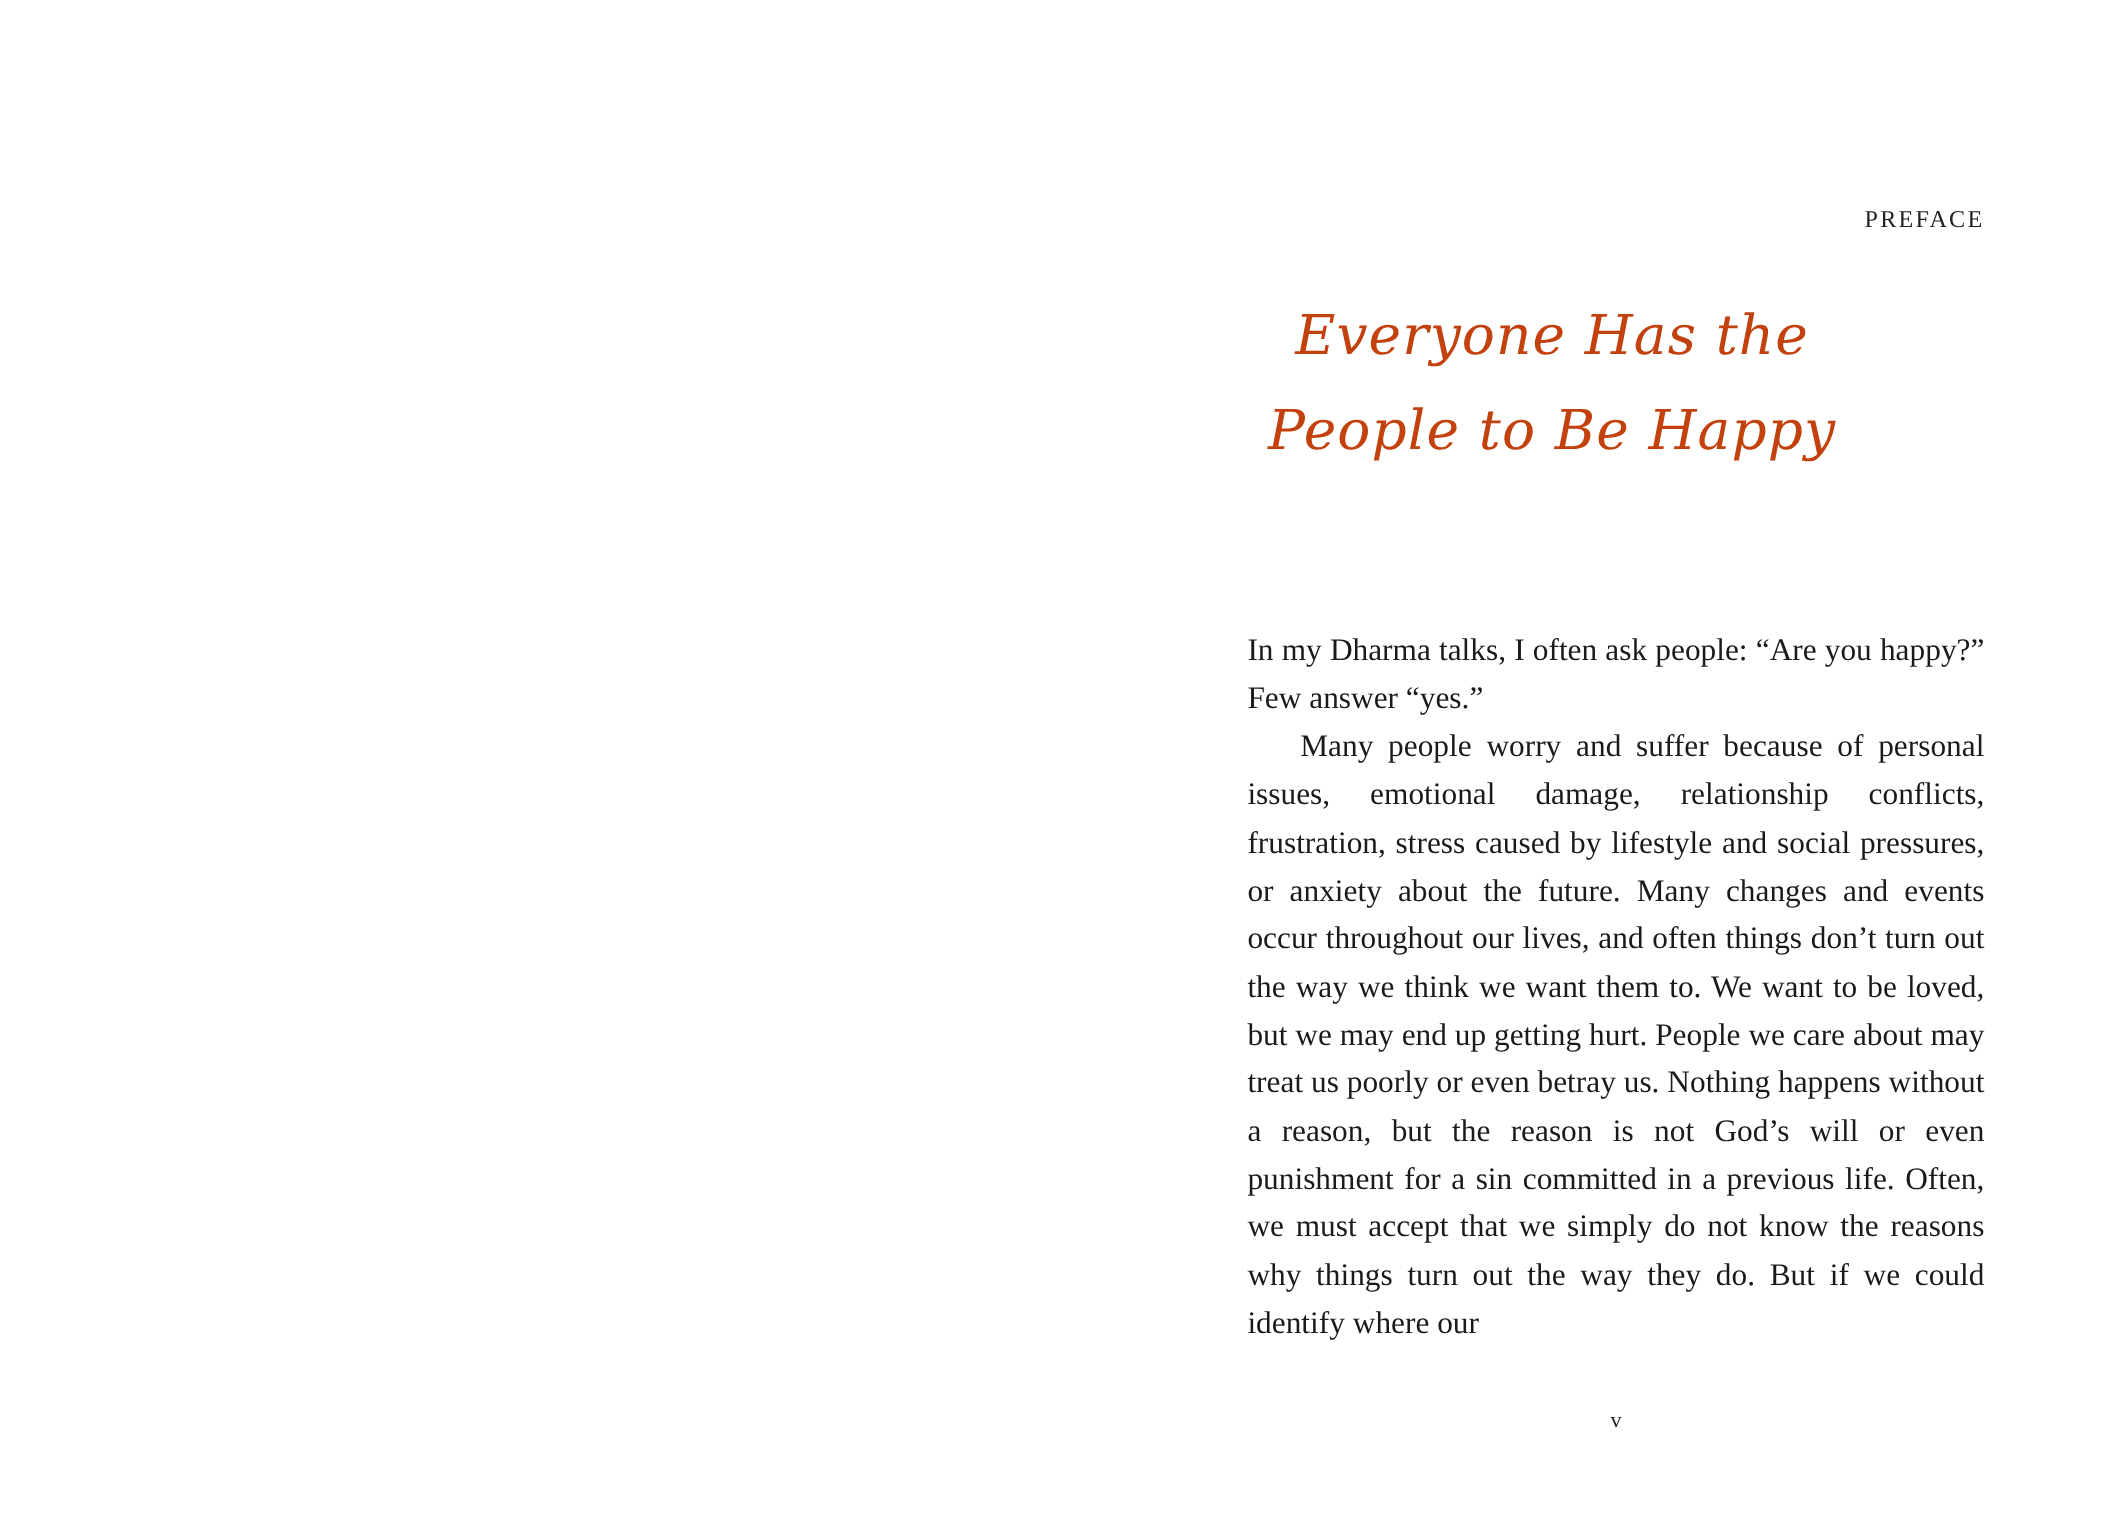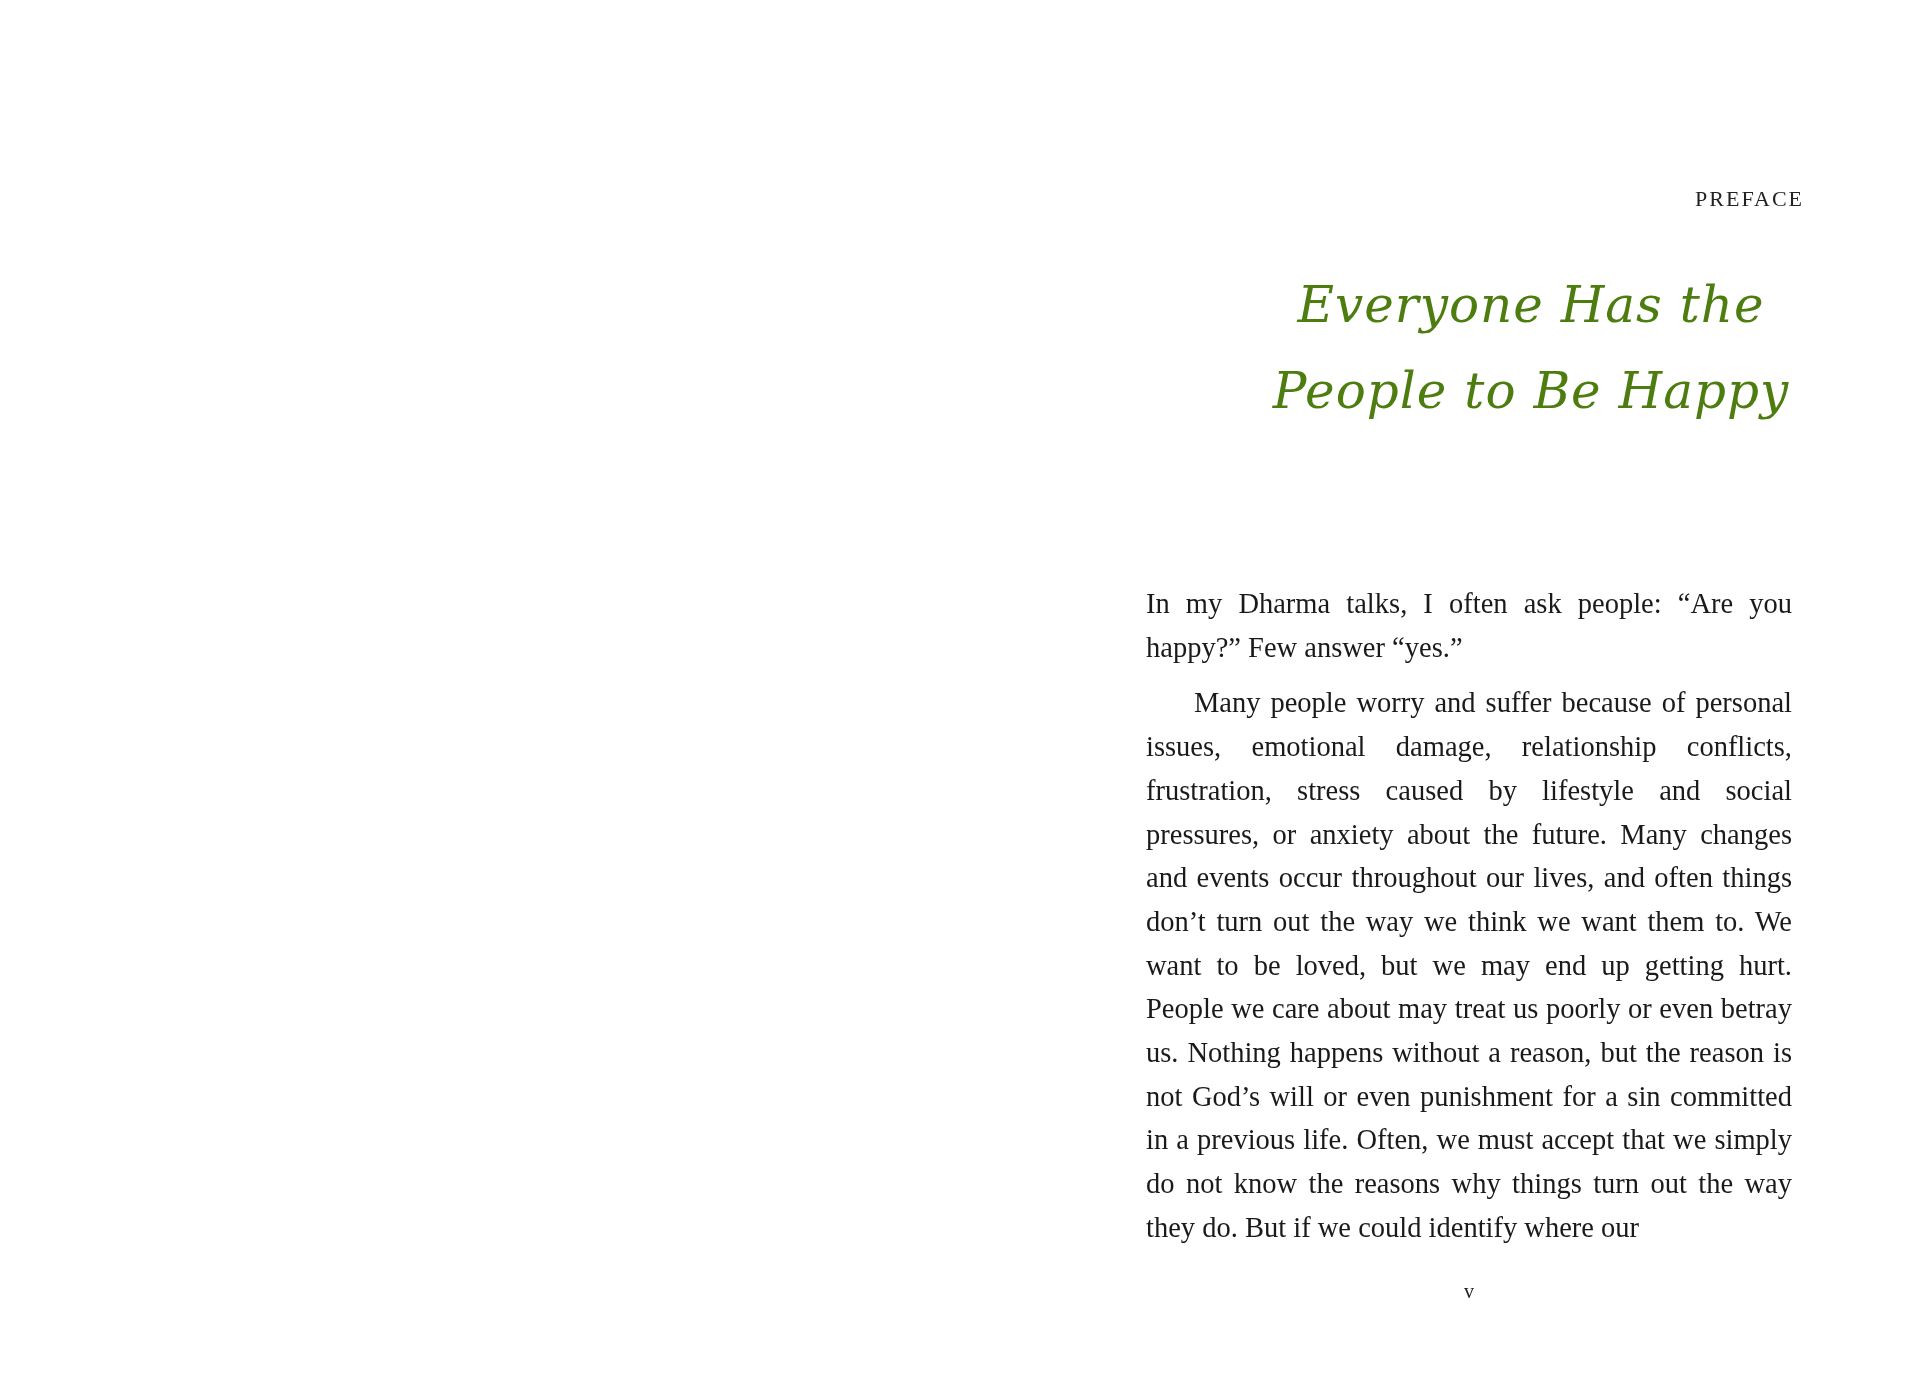--- a/index.html
+++ b/index.html
@@ -1,23 +1,23 @@
 <!DOCTYPE html>
 <html><head>
 <meta charset="utf-8">
 <style>
   html, body { margin: 0; padding: 0; background: #ffffff; }
   body { width: 1921px; height: 1396px; position: relative; overflow: hidden; font-family: "Liberation Serif", "DejaVu Serif", serif; color: #1a1a1a; }
   .spread { position: absolute; inset: 0; }
   .left-page { position: absolute; left: 0; top: 0; width: 960px; height: 1396px; background: #fff; }
   .right-page { position: absolute; left: 960px; top: 0; width: 961px; height: 1396px; background: #fff; }
   .kicker { position: absolute; left: 1134px; width: 670px; top: 186px; text-align: right; font-size: 22px; letter-spacing: 2px; color: #222; }
-  .title { position: absolute; left: 1196px; width: 670px; top: 262px; text-align: center; font-family: "DejaVu Serif", serif; font-style: italic; font-size: 50px; line-height: 86px; color: #4d7c0f; letter-spacing: 1px; }
+  .title { position: absolute; left: 1076px; width: 670px; top: 262px; text-align: center; font-family: "DejaVu Serif", serif; font-style: italic; font-size: 50px; line-height: 86px; color: #c2410c; letter-spacing: 1px; }
   .body-text { position: absolute; left: 1134px; top: 570px; width: 670px; font-size: 28.5px; line-height: 43.7px; text-align: justify; color: #1a1a1a; }
-  .body-text p { margin: 12px; font-family: Liberation Serif, serif; }
+  .body-text p { margin: 0; font-family: Liberation Serif, serif; }
   .body-text p.indent { text-indent: 48px; }
   .folio { position: absolute; left: 1134px; width: 670px; top: 1280px; text-align: center; font-size: 20px; color: #222; }
 </style>
 </head>
 <body>
 
 <div class="spread">
   <div class="left-page"></div>
   <div class="right-page"></div>
 

